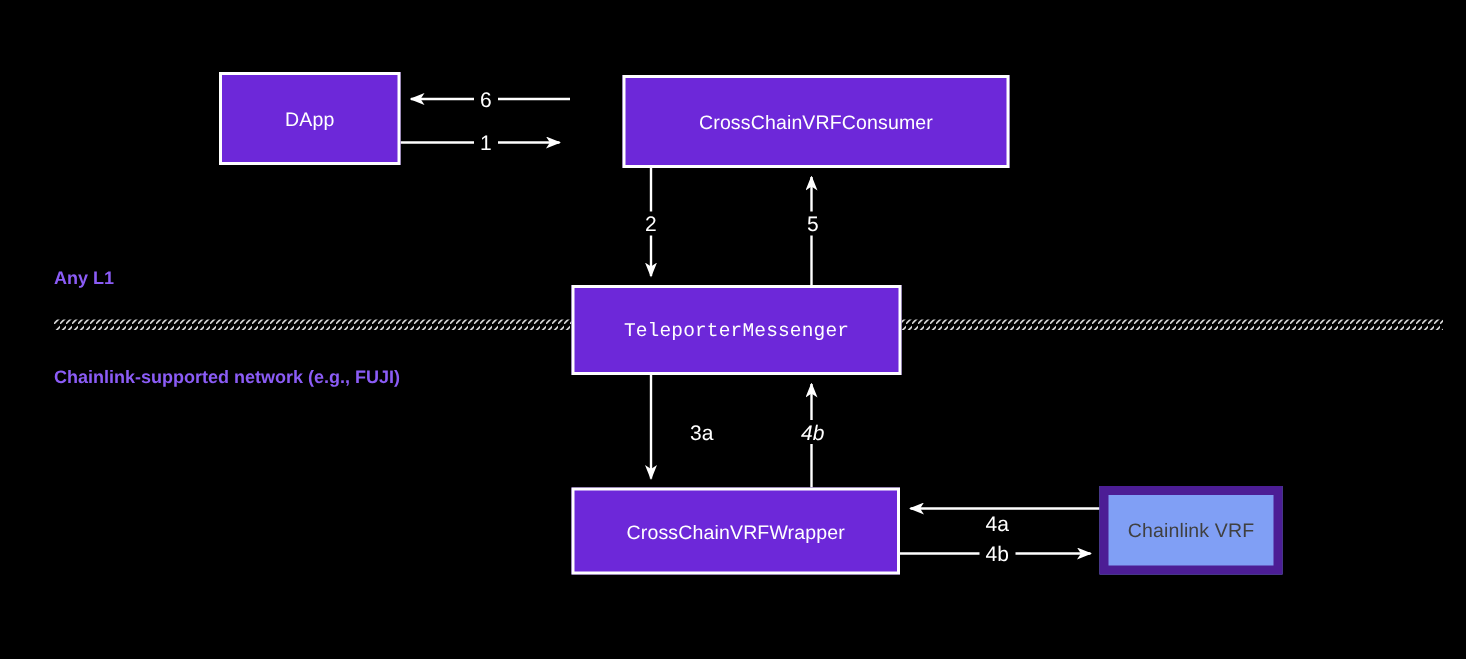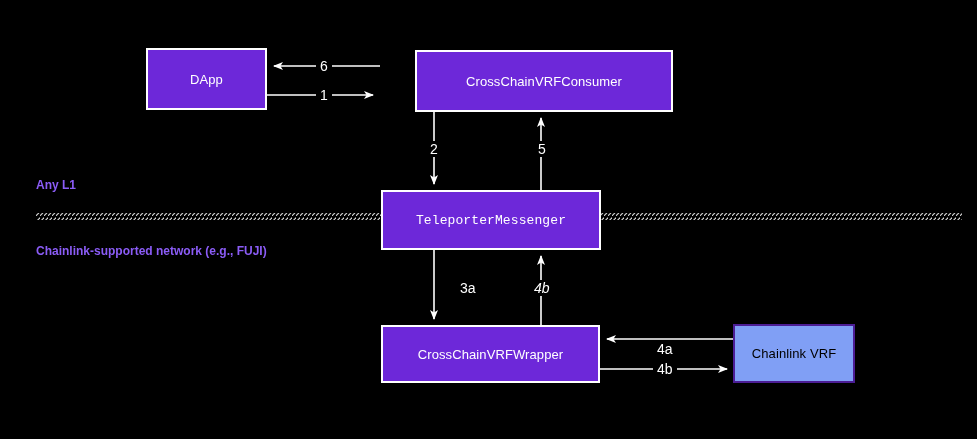--- a/index.html
+++ b/index.html
@@ -22,22 +22,22 @@
     background: #6d28d9;
     display: flex;
     align-items: center;
     justify-content: center;
     color: #ffffff;
     font-size: 13px;
     font-weight: 400;
     letter-spacing: 0.1px;
   }
   .box.accent {
-    border: 2px solid #4c1d95;
-    color: #000000;
+    border: 6px solid #4c1d95;
+    color: #404040;
   }
   .zone-label {
     position: absolute;
     color: #8b5cf6;
     font-size: 12px;
     font-weight: bold;
     white-space: nowrap;
   }
   .edge-label {
     position: absolute;

